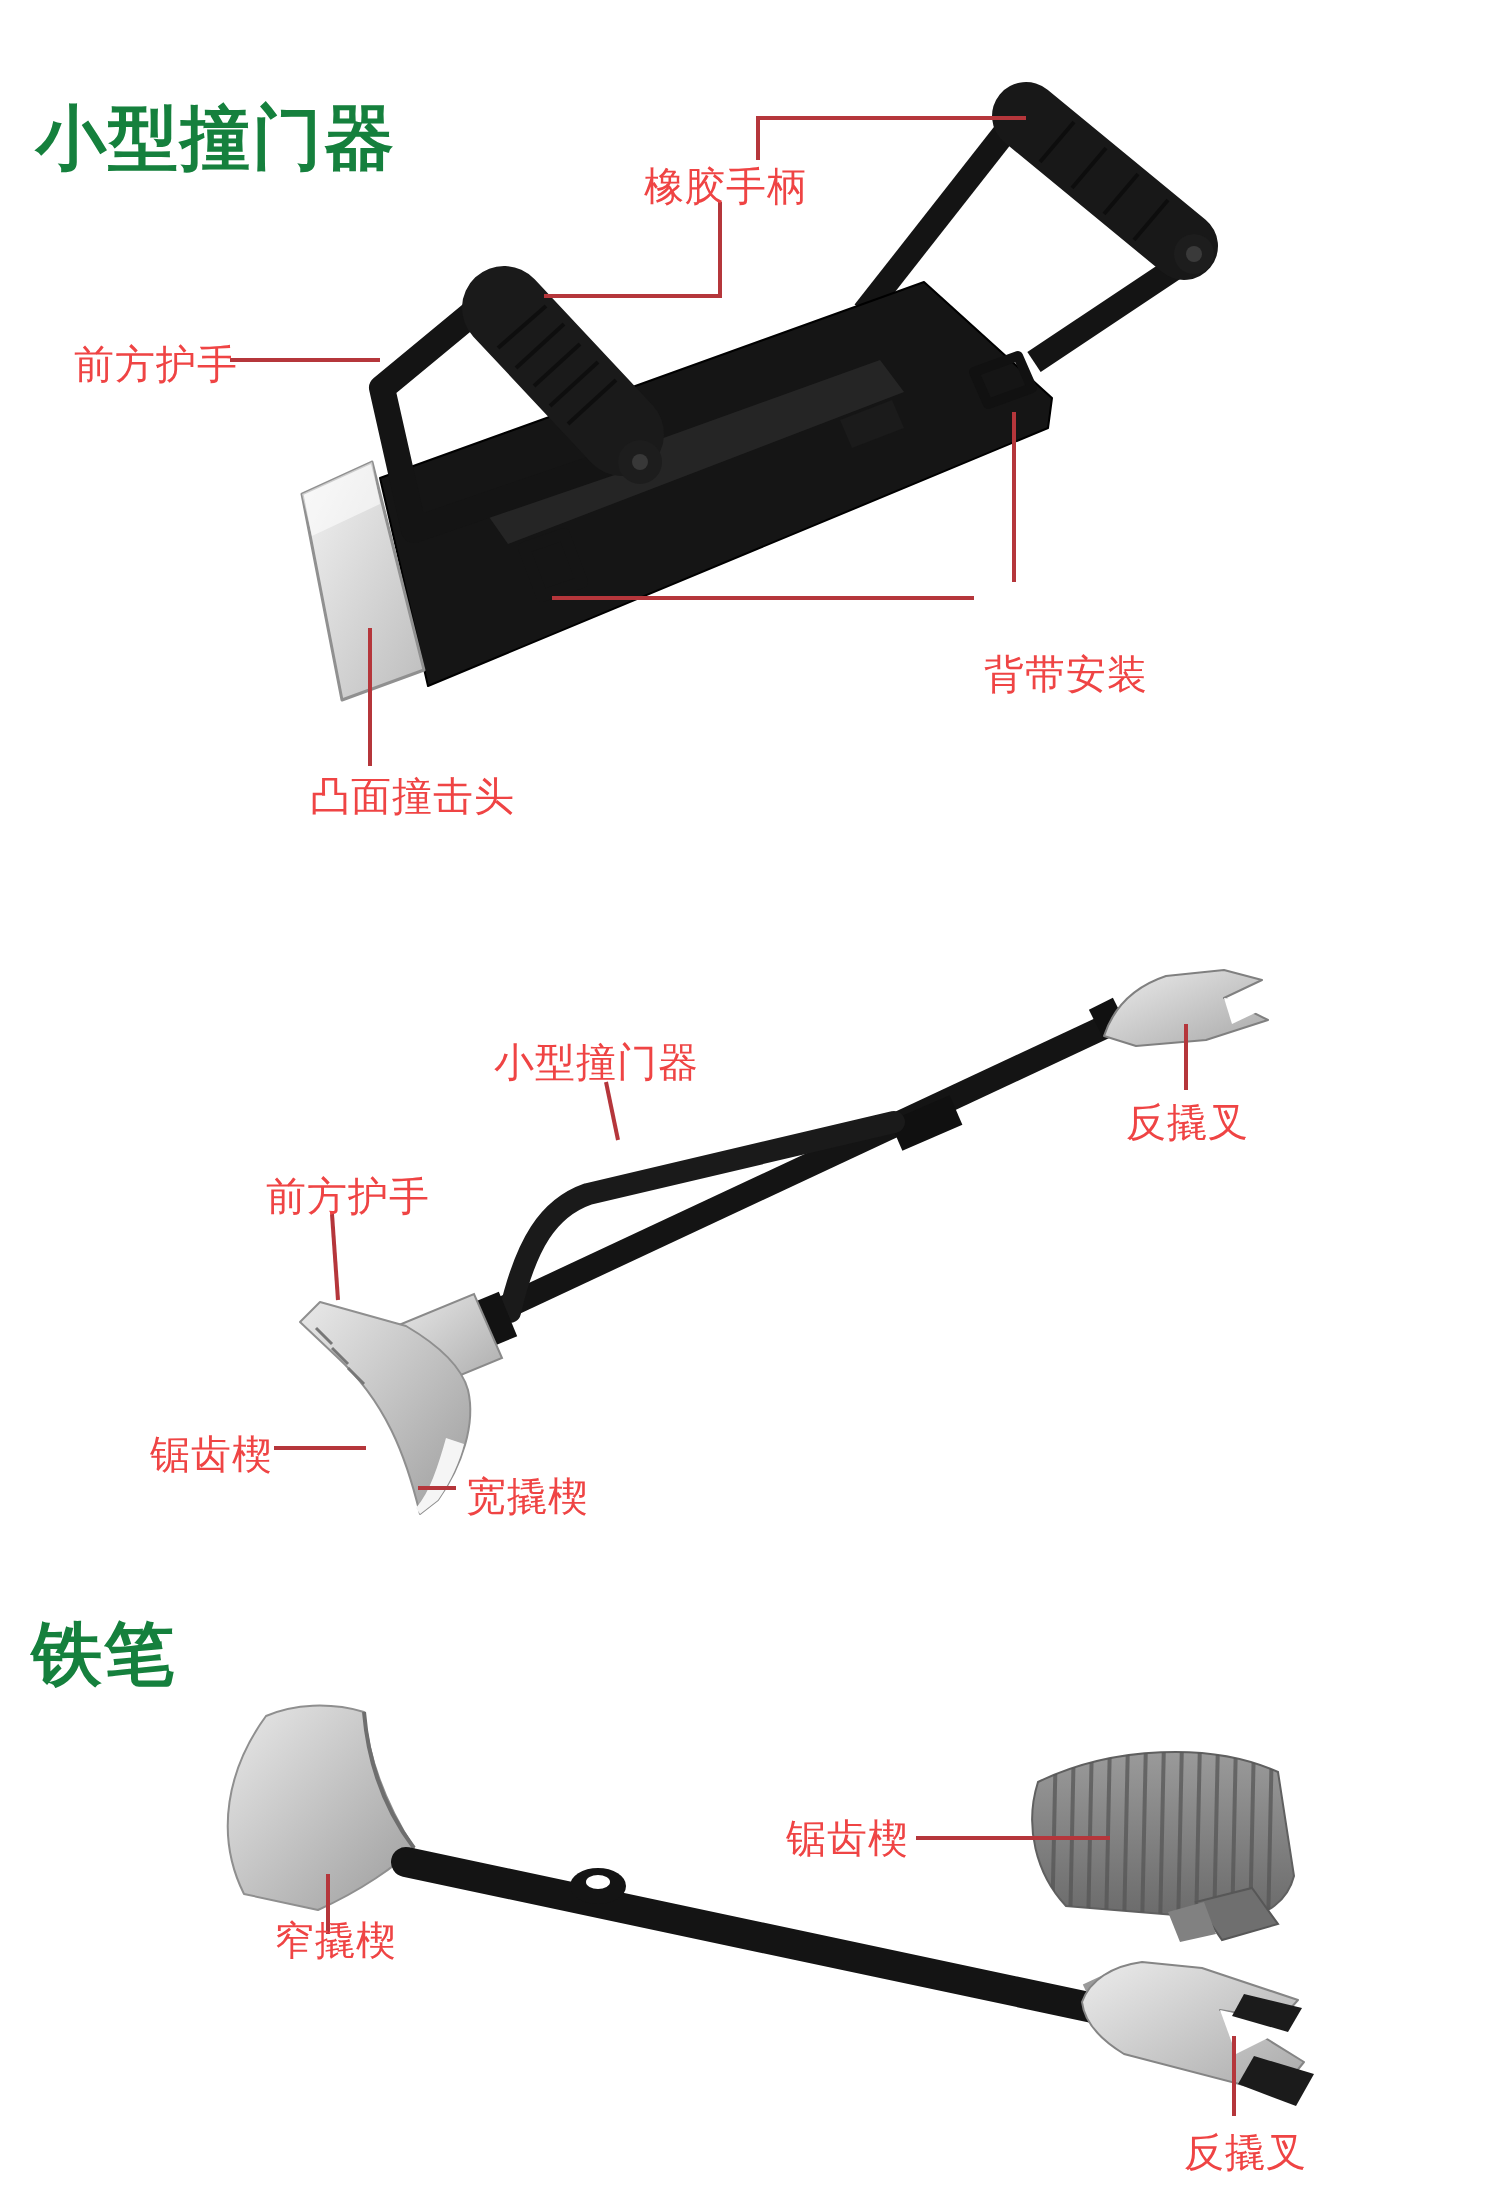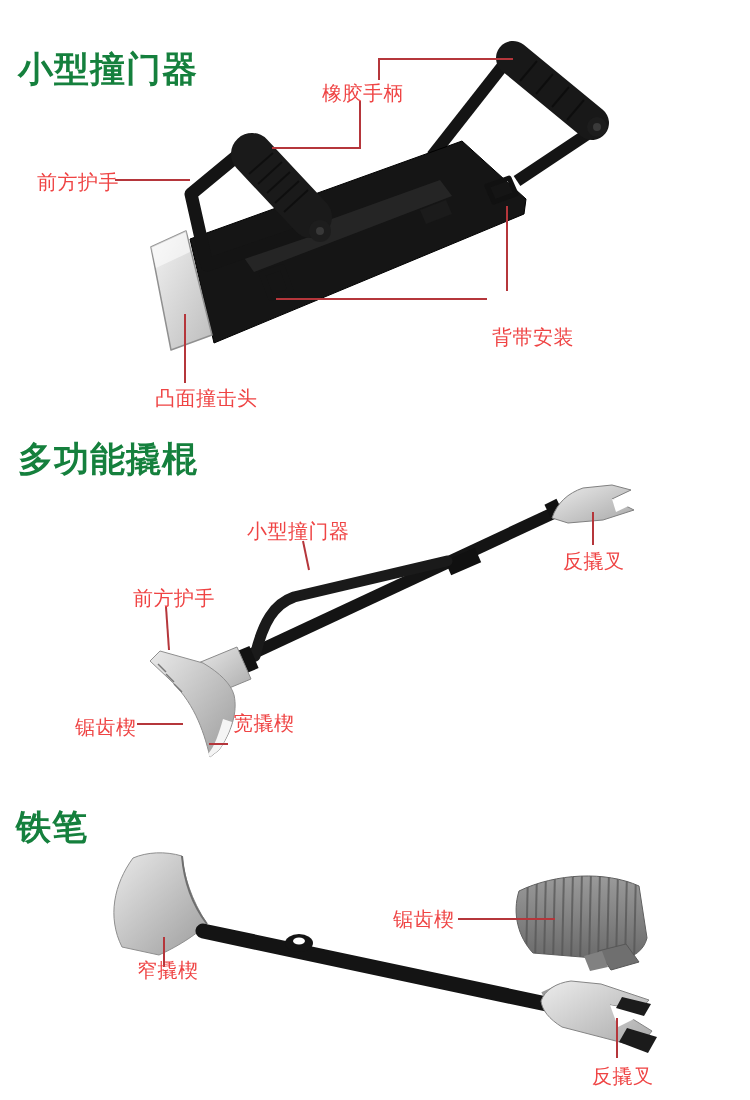--- a/index.html
+++ b/index.html
@@ -147,31 +147,30 @@
       <line x1="137" y1="724" x2="183" y2="724"></line>
       <line x1="209" y1="744" x2="228" y2="744"></line>
       <line x1="593" y1="512" x2="593" y2="545"></line>
       <line x1="164" y1="937" x2="164" y2="967"></line>
       <line x1="458" y1="919" x2="555" y2="919"></line>
       <line x1="617" y1="1018" x2="617" y2="1058"></line>
     </g>
   </svg>
 
   <div class="section-title" style="left:18px; top:46px;">小型撞门器</div>
-  <div class="section-title" style="left:18px; top:436px;">多功能撬棍</div>
   <div class="section-title" style="left:16px; top:804px;">铁笔</div>
 
   <div class="part-label" style="left:322px; top:80px;">橡胶手柄</div>
   <div class="part-label" style="left:37px; top:169px;">前方护手</div>
   <div class="part-label" style="left:492px; top:292px;margin-top:32px;">背带安装</div>
   <div class="part-label" style="left:155px; top:385px;">凸面撞击头</div>
 
   <div class="part-label" style="left:247px; top:518px;">小型撞门器</div>
   <div class="part-label" style="left:133px; top:585px;">前方护手</div>
   <div class="part-label" style="left:75px; top:714px;">锯齿楔</div>
-  <div class="part-label" style="left:233px; top:710px;">宽撬楔</div>
+  <div class="part-label" style="left:233px; top:735px;">宽撬楔</div>
   <div class="part-label" style="left:563px; top:548px;">反撬叉</div>
 
   <div class="part-label" style="left:137px; top:957px;">窄撬楔</div>
   <div class="part-label" style="left:393px; top:906px;">锯齿楔</div>
   <div class="part-label" style="left:592px; top:1063px;">反撬叉</div>
 
 </div>
 
 </body></html>

